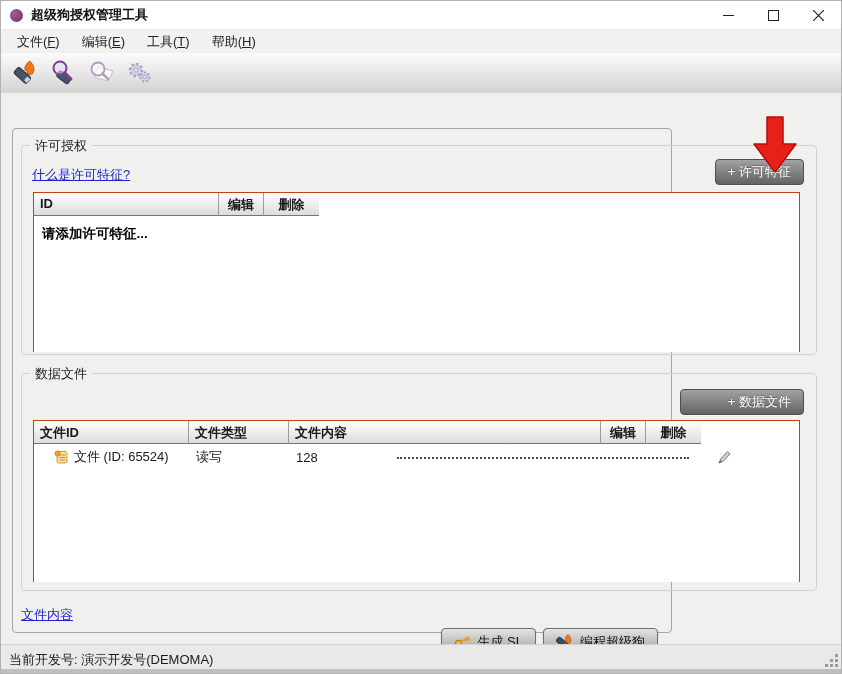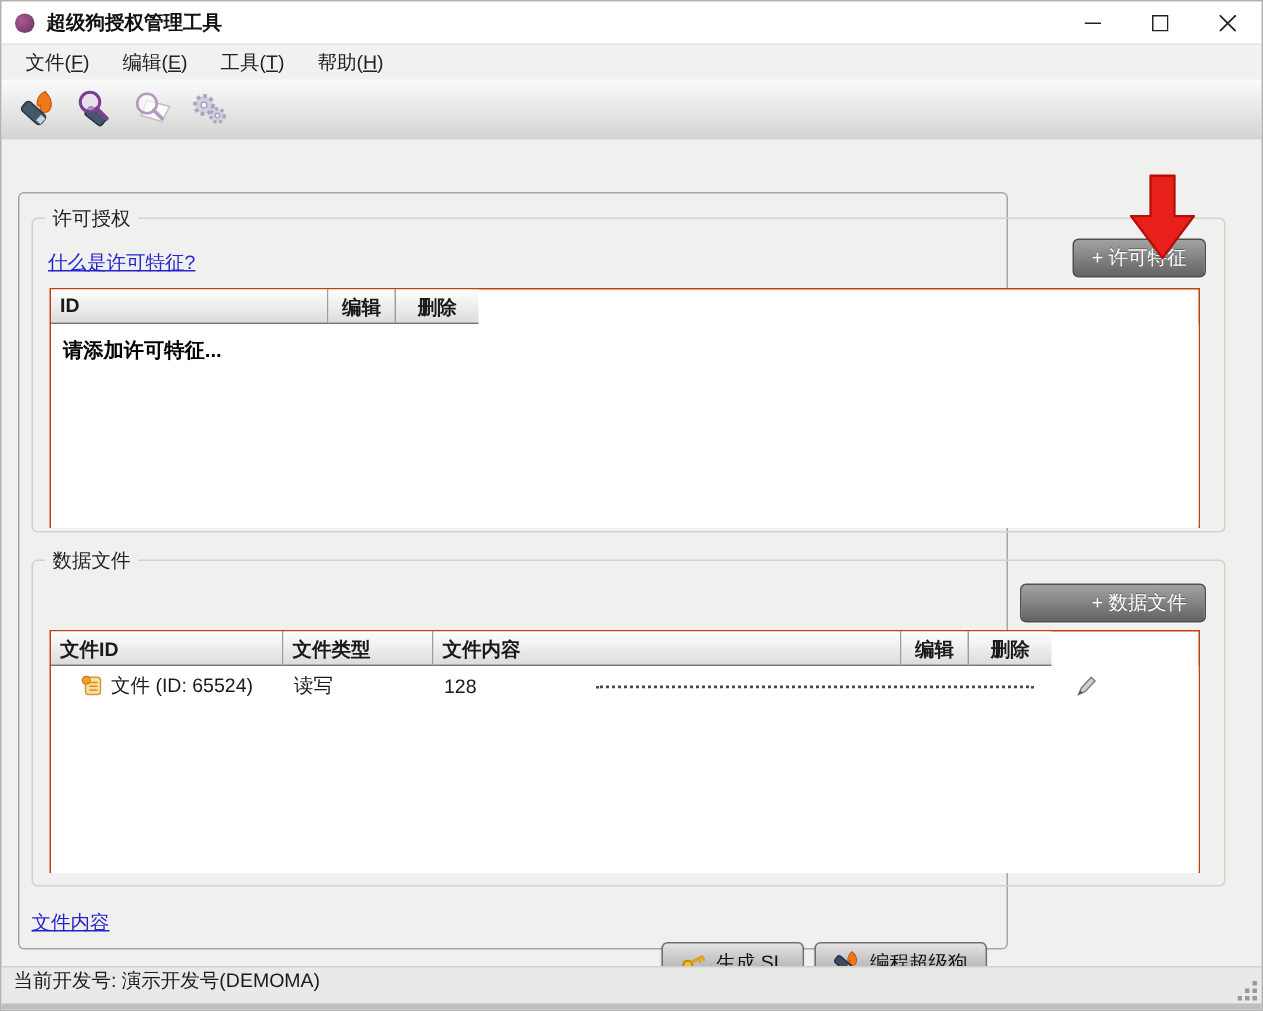--- a/index.html
+++ b/index.html
@@ -55,21 +55,21 @@
   .row { display:flex; align-items:center; height:26px; font-size:13px; }
   .cell { overflow:hidden; white-space:nowrap; display:flex; align-items:center; }
   .dotline { flex:1; border-bottom:2px dotted #4a4a4a; margin:2px 12px 0 8px; }
 
   
   .delete-all { position:absolute; left:8px; top:477px; }
   .footer-btns { position:absolute; right:13px; top:467px; display:flex; gap:7px;margin-top:32px; }
   .btn-gray { display:flex; align-items:center; gap:6px; height:27px; padding:0 12px; background:linear-gradient(#e3e3e3,#9f9f9f); border:1px solid #6f6f6f; border-radius:4px; color:#111; font-size:13px; box-shadow:0 1px 1px rgba(0,0,0,.25); }
 
   
-  .statusbar { position:absolute; left:0; right:0; bottom:0; height:29px; background:#e9e9e8; border-top:1px solid #d0d0cf; display:flex; align-items:flex-start; padding:0 8px 4px; }
+  .statusbar { position:absolute; left:0; right:0; bottom:0; height:29px; background:#e9e9e8; border-top:1px solid #d0d0cf; display:flex; align-items:flex-end; padding:0 8px 4px; }
   .statusbar::after { content:""; position:absolute; left:0; right:0; bottom:0; height:4px; background:#bfbfbe; }
   .grip { position:absolute; right:2px; bottom:5px; }
 
   
   .arrow { position:absolute; left:750px; top:115px; z-index:9; }
 </style>
 </head>
 <body>
 
 <div class="win">

